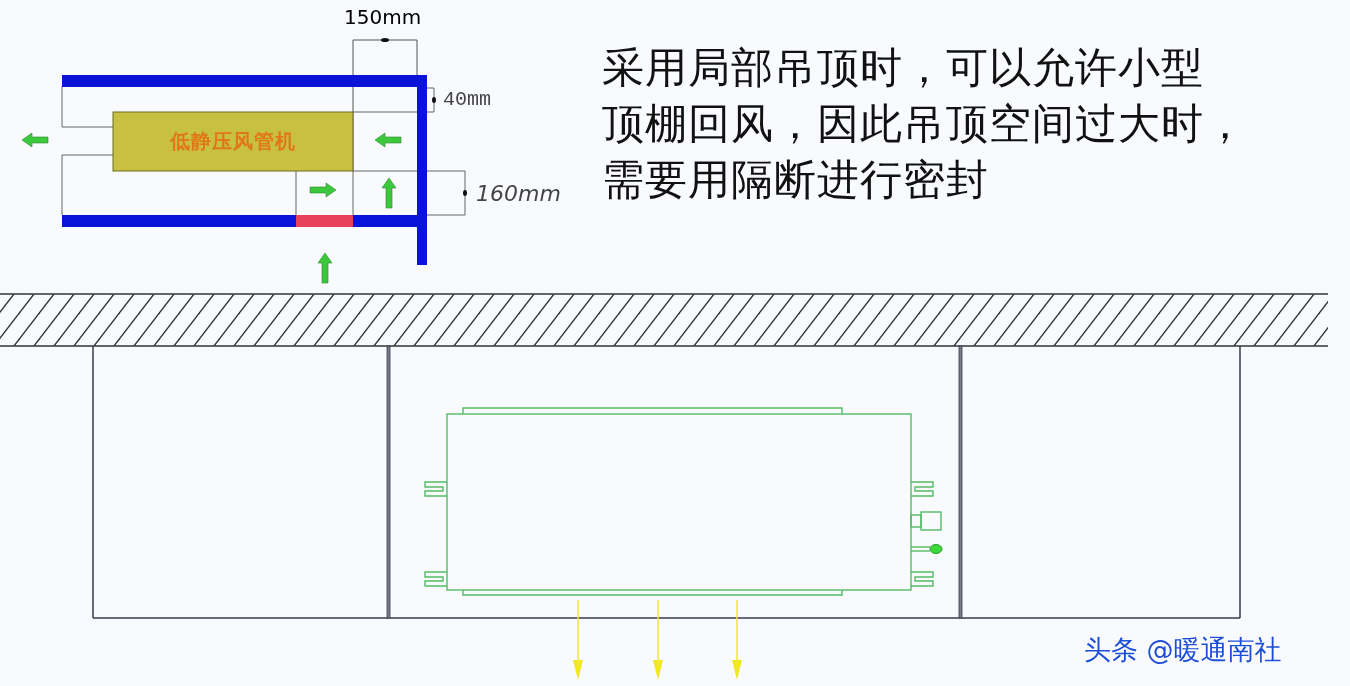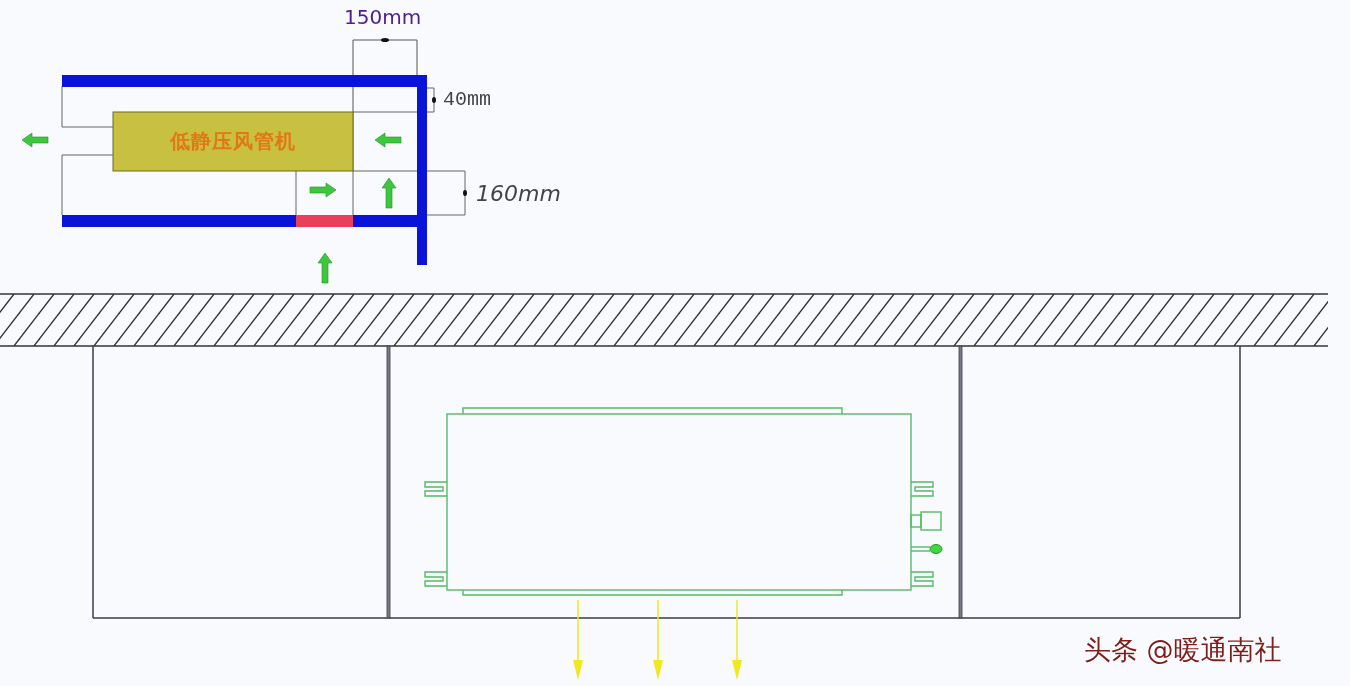--- a/index.html
+++ b/index.html
@@ -1,20 +1,20 @@
 <!DOCTYPE html>
 <html><head>
 <meta charset="utf-8">
 <style>
   html, body { margin: 0; padding: 0; }
   body { width: 1350px; height: 686px; background: #f8fafd; position: relative; overflow: hidden; font-family: "DejaVu Sans", sans-serif; }
   svg { position: absolute; left: 0; top: 0; }
   .caption { position: absolute; left: 602px; top: 40px; width: 720px; font-size: 42px; line-height: 56px; color: #111; font-family: "DejaVu Sans", sans-serif; letter-spacing: 1px; }
   .caption div { white-space: nowrap; }
-  .watermark { position: absolute; left: 1084px; top: 632px; font-size: 27px; color: #7f1d1d; font-family: "DejaVu Sans", sans-serif; text-shadow: 1px 1px 0 #fff, -1px -1px 0 #fff; }
+  .watermark { position: absolute; left: 1084px; top: 632px; font-size: 27px; color: #1d4ed8; font-family: "DejaVu Sans", sans-serif; text-shadow: 1px 1px 0 #fff, -1px -1px 0 #fff; }
 </style>
 </head>
 <body>
 
 <svg width="1350" height="686" viewBox="0 0 1350 686">
   <defs>
     <pattern id="hatch" patternUnits="userSpaceOnUse" width="20" height="52" patternTransform="translate(0,294)">
       <line x1="-6" y1="52" x2="34" y2="0" stroke="#333" stroke-width="1.4"></line>
       <line x1="14" y1="52" x2="54" y2="0" stroke="#333" stroke-width="1.4"></line>
       <line x1="-26" y1="52" x2="14" y2="0" stroke="#333" stroke-width="1.4"></line>
@@ -112,20 +112,23 @@
       <g>
         <line x1="737" y1="600" x2="737" y2="660" stroke="#f0e820" stroke-width="1.5"></line>
         <path d="M732,660 h10 l-5,20 z" fill="#f0e820"></path>
       </g>
     </g>
   </g>
 </svg>
 
 <div style="position:absolute;left:113px;top:128px;width:240px;text-align:center;font-size:20px;font-weight:bold;color:#e07818;letter-spacing:1px;font-family:'DejaVu Sans',sans-serif;">低静压风管机</div>
 
-<div style="position:absolute;left:344px;top:5px;font-size:20px;color:#4c1d95;font-family:'DejaVu Sans',sans-serif;">150mm</div>
+<div style="position:absolute;left:344px;top:5px;font-size:20px;color:#000000;font-family:'DejaVu Sans',sans-serif;">150mm</div>
 <div style="position:absolute;left:443px;top:88px;font-size:20px;color:#444;font-family:Liberation Mono, monospace;">40mm</div>
 <div style="position:absolute;left:476px;top:181px;font-size:22px;color:#444;font-family:'DejaVu Sans',sans-serif;font-style:italic;">160mm</div>
 
 <div class="caption">
+  <div>采用局部吊顶时，可以允许小型</div>
+  <div>顶棚回风，因此吊顶空间过大时，</div>
+  <div>需要用隔断进行密封</div>
 </div>
 
 <div class="watermark">头条 @暖通南社</div>
 
 </body></html>

